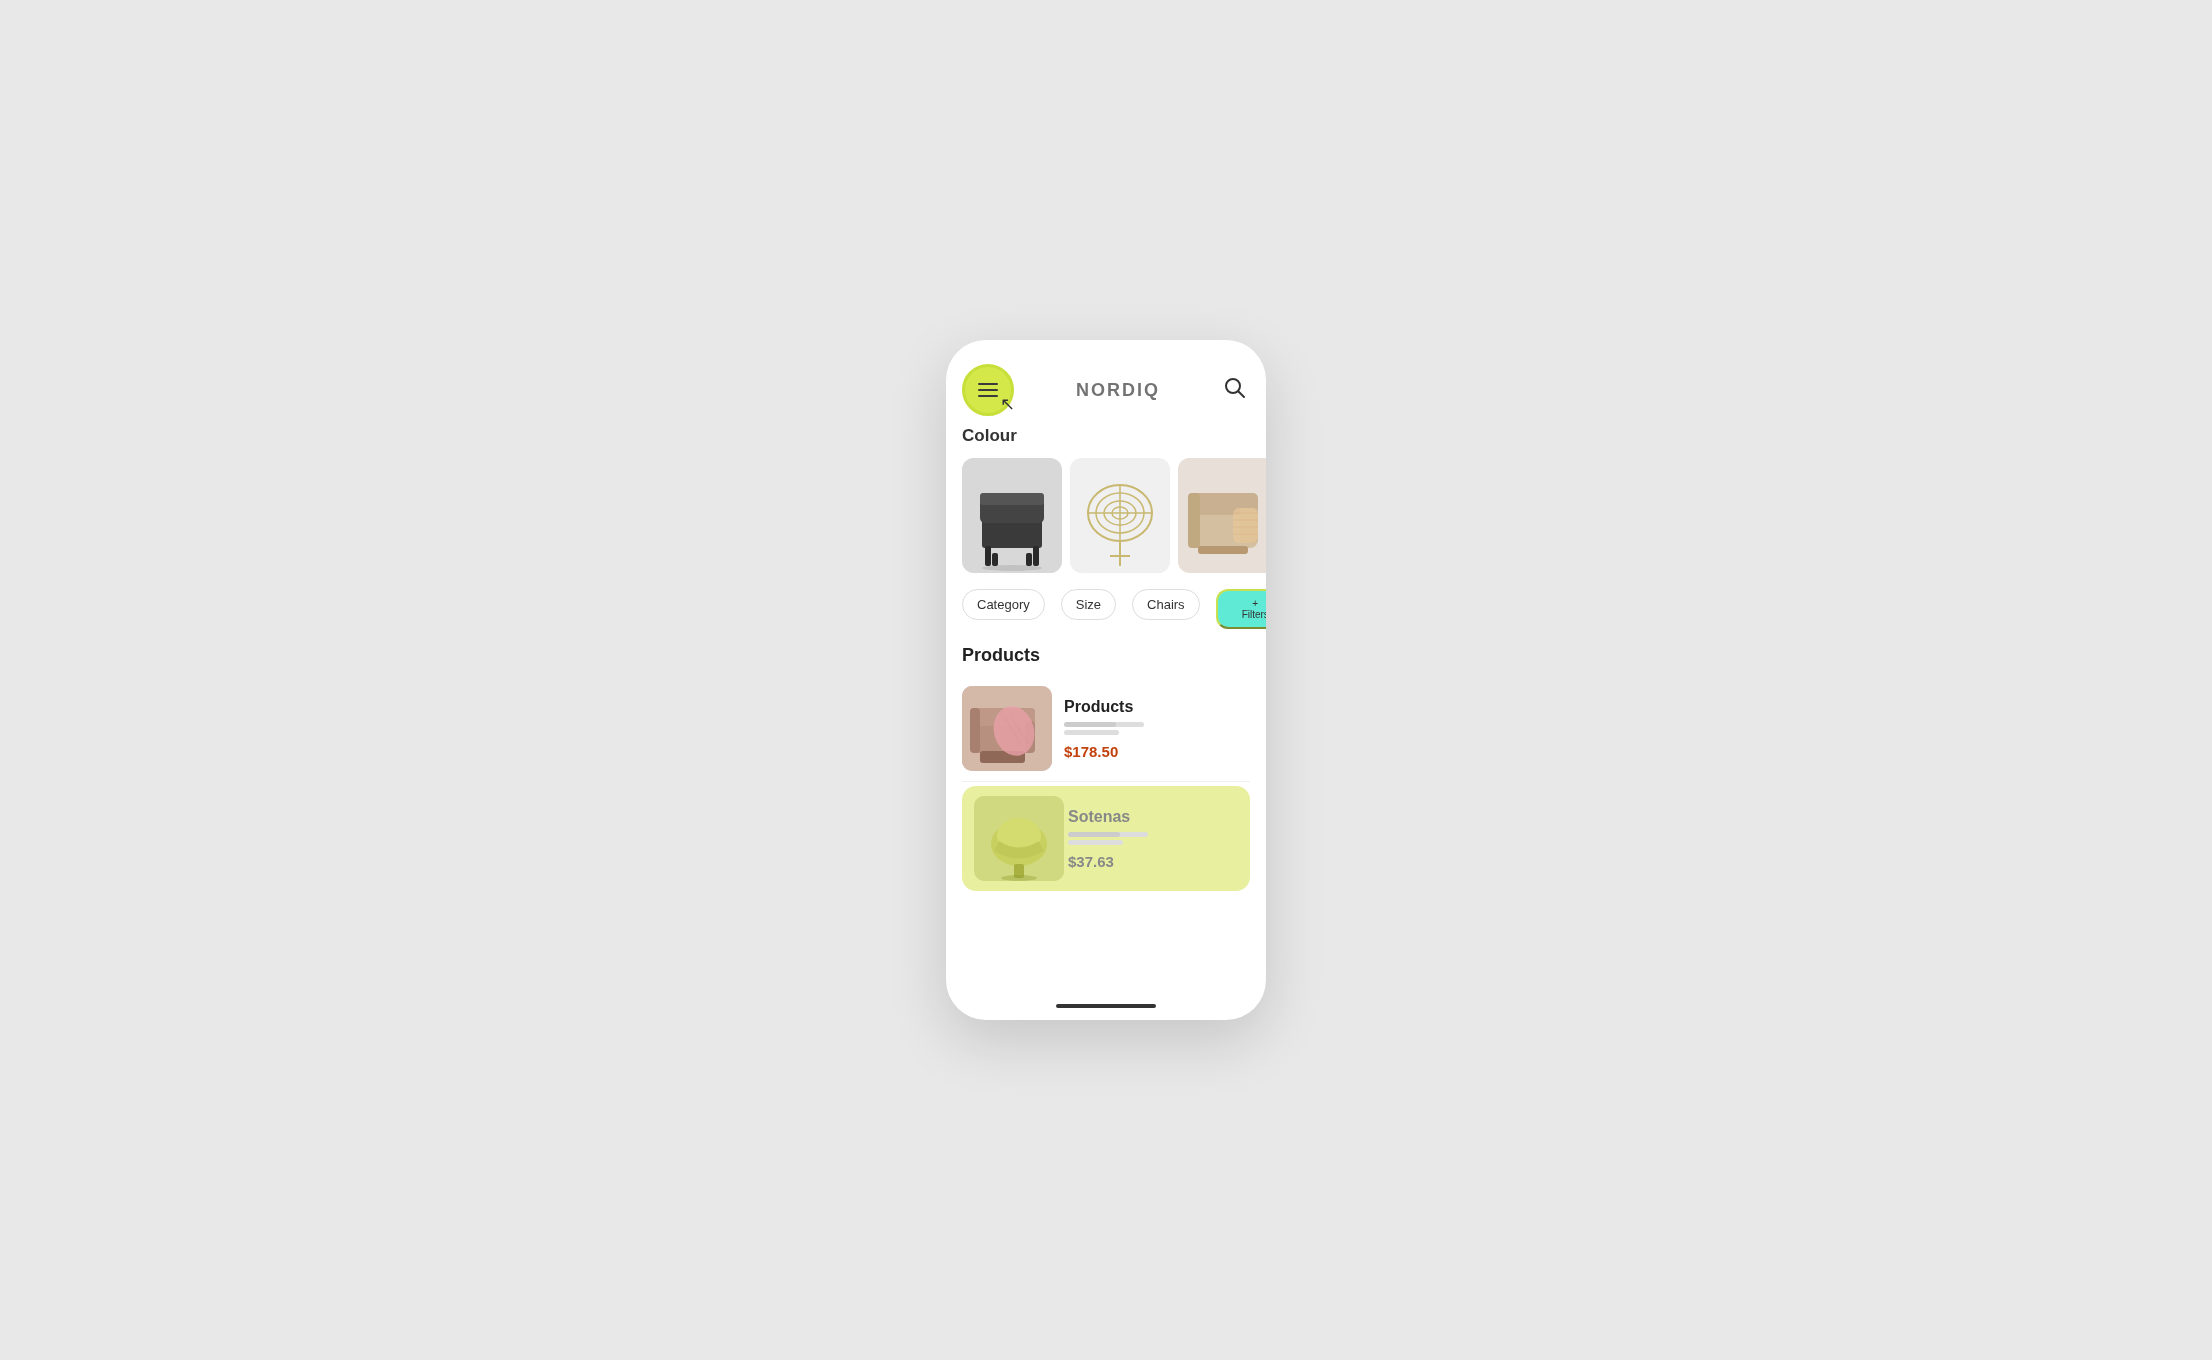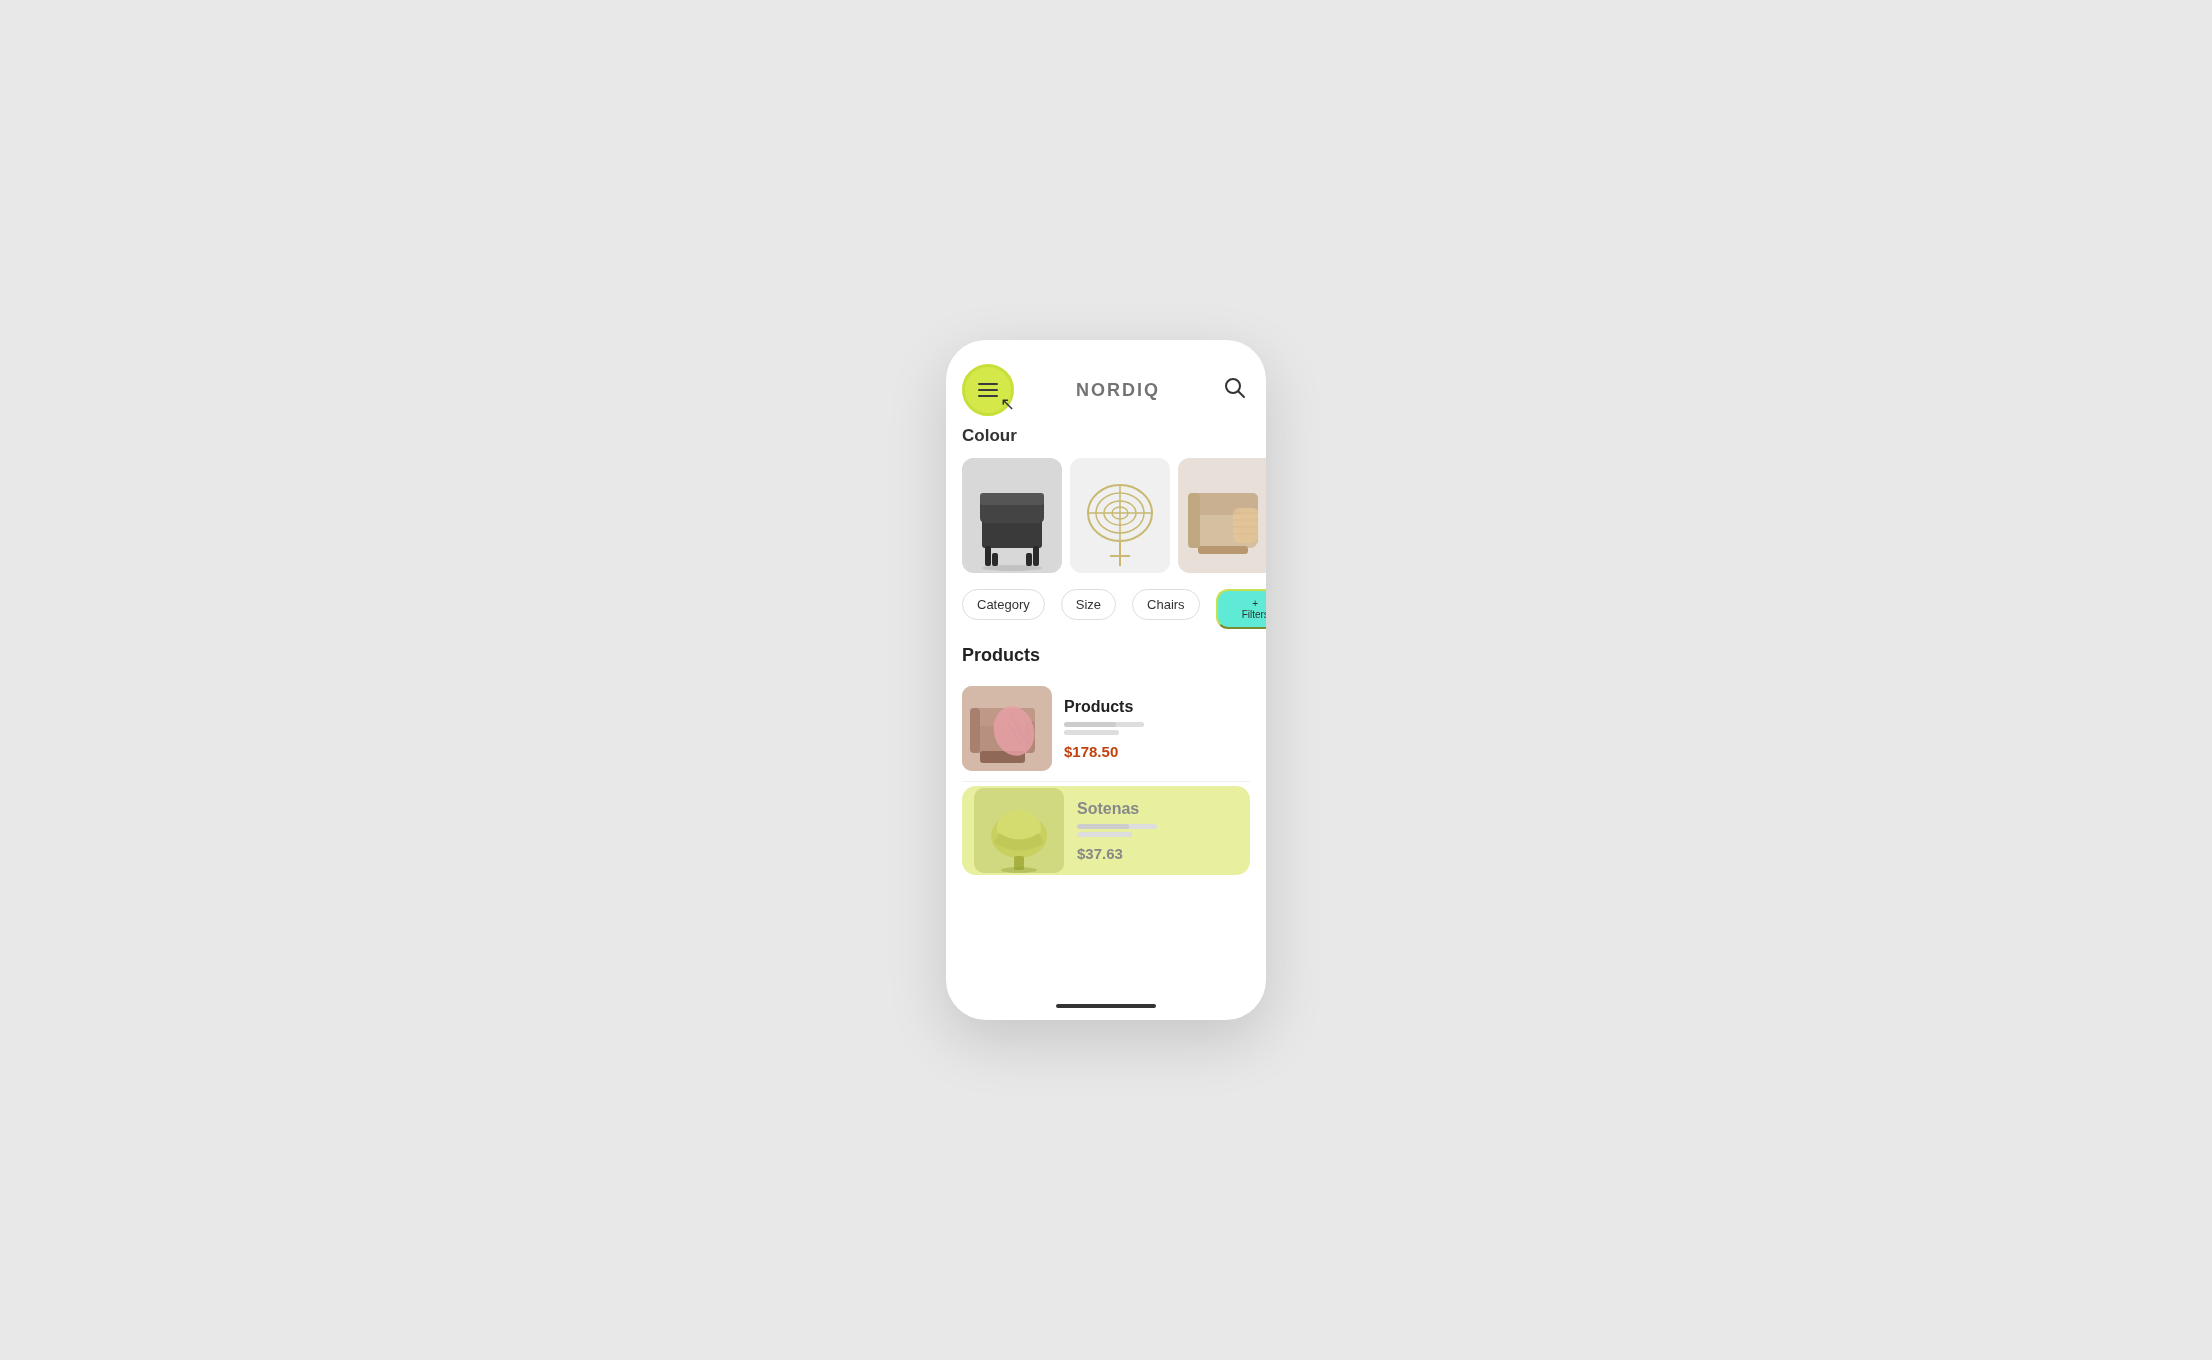--- a/index.html
+++ b/index.html
@@ -180,24 +180,24 @@
       display: flex;
       align-items: center;
       gap: 12px;
       padding: 10px 0;
       border-bottom: 1px solid #f0f0f0;
     }
 
     .product-card-highlighted {
       background: #e8f0a0;
       border-radius: 14px;
-      padding: 2px 12px;
+      padding: 10px 12px;
       display: flex;
       align-items: center;
-      gap: 13px;
+      gap: 4px;
       margin-top: 4px;
     }
 
     .product-img {
       width: 90px;
       height: 85px;
       border-radius: 10px;
       overflow: hidden;
       flex-shrink: 0;
     }

